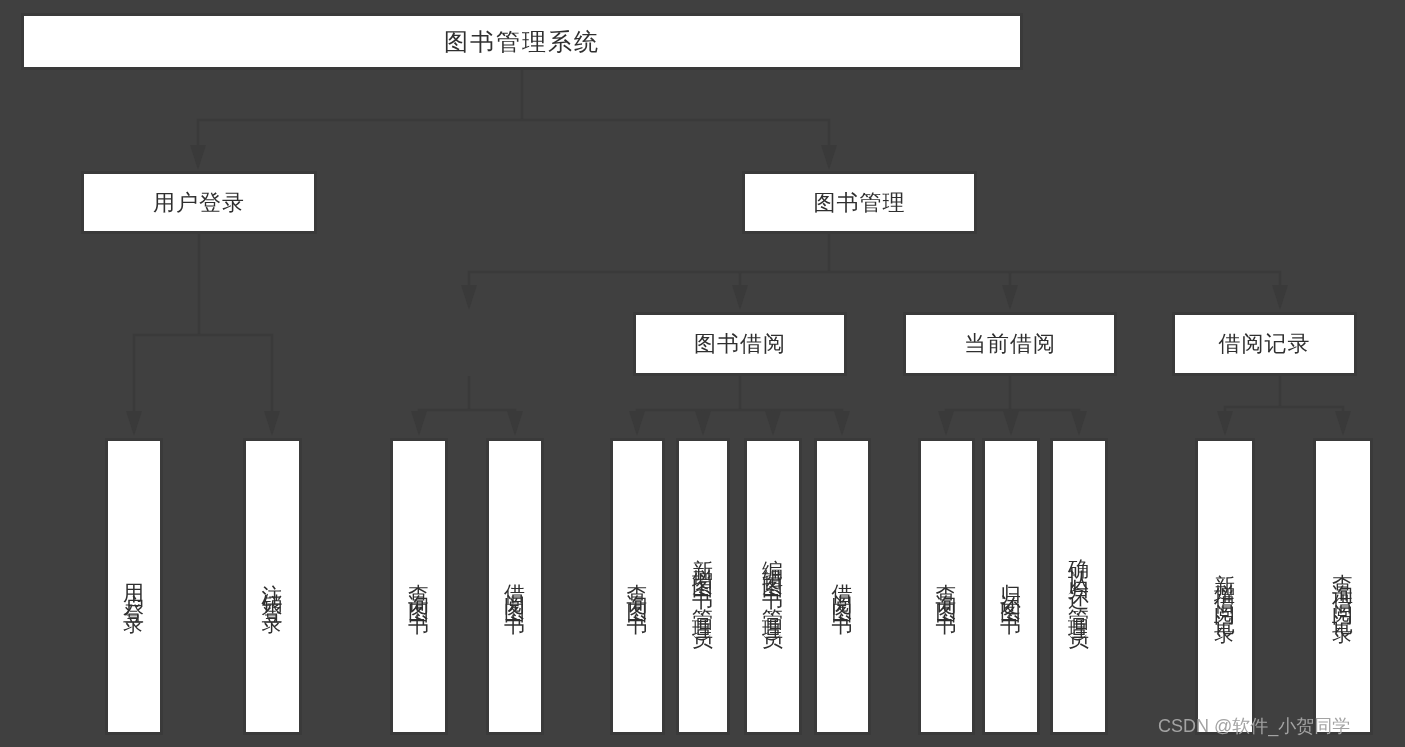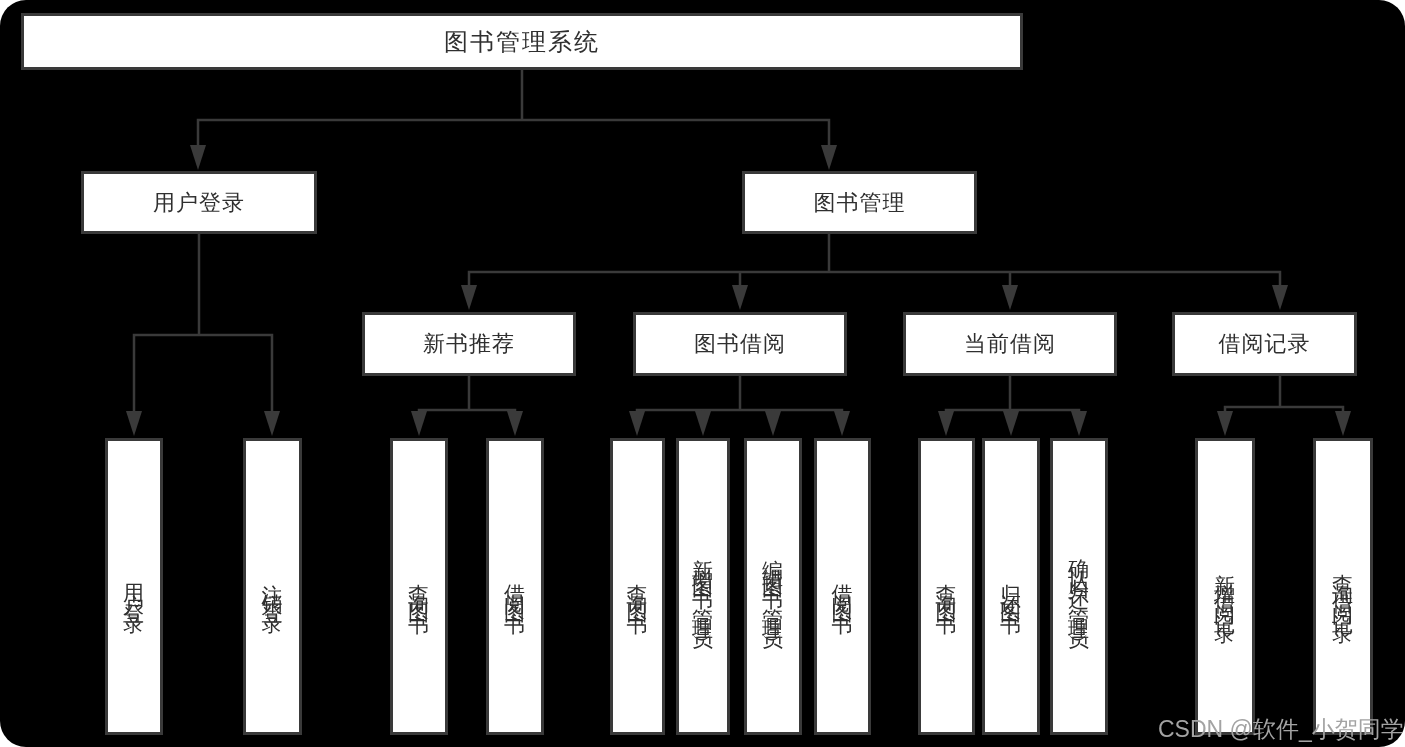--- a/index.html
+++ b/index.html
@@ -1,22 +1,21 @@
 <!DOCTYPE html>
 <html><head>
 <meta charset="utf-8">
 <style>
   html,body{margin:0;padding:0;background:#ffffff;}
   .canvas{
     position:relative;
     width:1405px;height:747px;
-    background:#000000;
+    background:#404040;
     font-family:"Liberation Sans","DejaVu Sans",sans-serif;
     overflow:hidden;
-    border-radius:26px;
   }
   .wires{position:absolute;left:0;top:0;width:1405px;height:747px;}
   .wires path{stroke:#3a3a3a;stroke-width:2.5;fill:none;}
   .wires use{fill:#3a3a3a;}
   .node,.vnode{
     position:absolute;
     box-sizing:border-box;
     background:#ffffff;
     border:3px solid #3a3a3a;
     color:#2f2f2f;
@@ -29,21 +28,21 @@
     writing-mode:vertical-rl;
     text-orientation:mixed;
     font-size:21px;
     letter-spacing:10px;
     line-height:1;
     top:438px;height:297px;
   }
   .watermark{
     position:absolute;
     left:1158px;top:714px;
-    font-size:23px;
+    font-size:18px;
     color:#a3a3a3;
     white-space:nowrap;
     z-index:5;
   }
 </style>
 </head>
 <body>
 
 <div class="canvas">
 
@@ -97,21 +96,20 @@
     <path d="M 1225 411 L 1225 407 L 1343 407 L 1343 411"></path>
     <use href="#arw" x="1225" y="436"></use>
     <use href="#arw" x="1343" y="436"></use>
   </svg>
 
   <div class="node root" style="left:21px;top:13px;width:1002px;height:57px">图书管理系统</div>
 
   <div class="node" style="left:81px;top:171px;width:236px;height:63px">用户登录</div>
   <div class="node" style="left:742px;top:171px;width:235px;height:63px">图书管理</div>
 
-  <div class="node" style="left:362px;top:312px;width:214px;height:64px">新书推荐</div>
   <div class="node" style="left:633px;top:312px;width:214px;height:64px">图书借阅</div>
   <div class="node" style="left:903px;top:312px;width:214px;height:64px">当前借阅</div>
   <div class="node" style="left:1172px;top:312px;width:185px;height:64px">借阅记录</div>
 
   <div class="vnode" style="left:105px;width:58px">用户登录</div>
   <div class="vnode" style="left:243px;width:59px">注销登录</div>
 
   <div class="vnode" style="left:390px;width:58px">查询图书</div>
   <div class="vnode" style="left:486px;width:58px">借阅图书</div>
 

